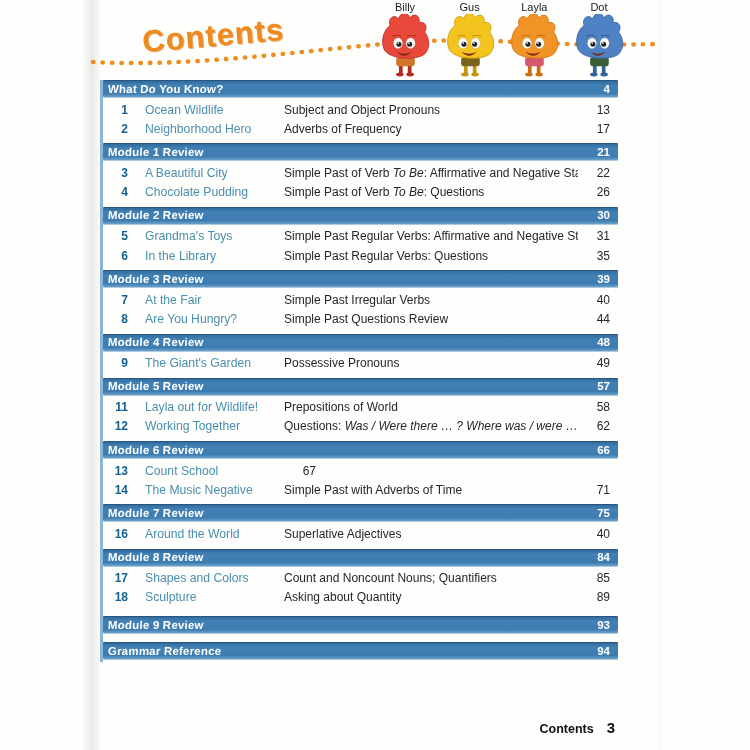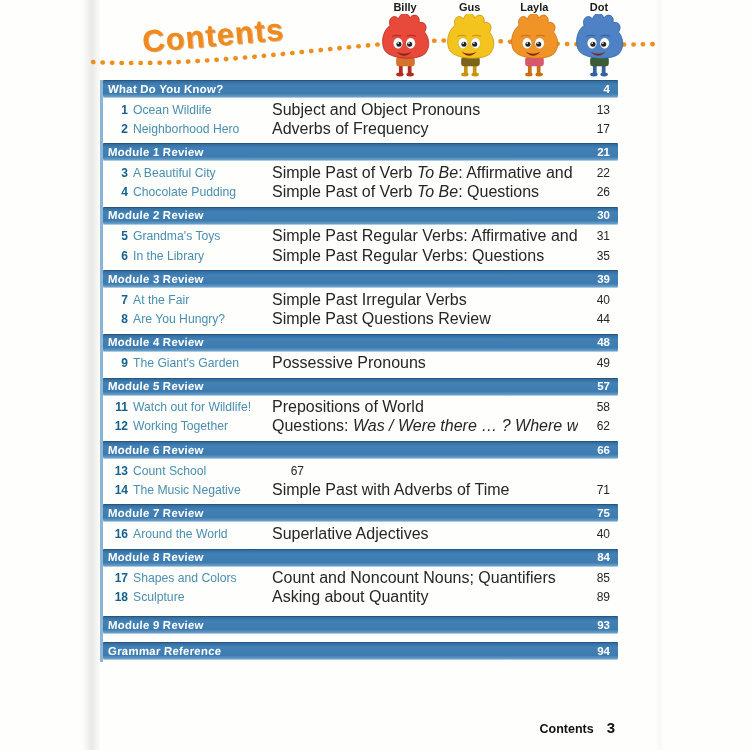--- a/index.html
+++ b/index.html
@@ -26,21 +26,21 @@
     transform:rotate(-5deg);
     text-shadow:1px 1px 0 rgba(214,112,10,0.55);
   }
   .dotted-line{position:absolute;left:0;top:0;width:750px;height:80px;}
   .characters{
     position:absolute;left:376px;top:1px;width:252px;
     display:flex;justify-content:space-between;
   }
   .char{width:58px;text-align:center;}
   .char-name{
-    font-size:11px;font-weight:700;color:#1a1a1a;margin-bottom:0;line-height:13px;
+    font-size:11px;font-weight:400;color:#1a1a1a;margin-bottom:0;line-height:13px;
   }
 
   
   .toc{
     position:absolute;left:100px;top:80px;width:515px;
     border-left:3px solid #8cb5d5;
   }
   .toc-bar{
     height:17px;margin:5px 0 3px 0;
     display:flex;align-items:center;justify-content:space-between;
@@ -60,26 +60,26 @@
     color:#ffffff;font-size:11.5px;font-weight:700;
   }
   .toc-row{
     height:19.2px;display:flex;align-items:center;box-sizing:border-box;
   }
   .row-num{
     width:25px;flex:0 0 25px;text-align:right;
     font-size:12px;font-weight:700;color:var(--number-blue,#14608f);
   }
   .row-title{
-    width:139px;flex:0 0 139px;margin-left:5px;
+    width:139px;flex:0 0 139px;margin-left:17px;
     font-size:12.2px;color:var(--title-blue,#4a8fae);
     white-space:nowrap;overflow:hidden;
   }
   .row-grammar{
-    flex:1 1 auto;font-size:16px;color:#262626;white-space:nowrap;overflow:hidden;
+    flex:1 1 auto;font-size:12px;color:#262626;white-space:nowrap;overflow:hidden;
   }
   .row-grammar em{}
   .row-page{
     flex:0 0 32px;text-align:right;font-size:12px;color:#262626;padding-right:8px;box-sizing:content-box;
   }
 
   
   .footer{
     position:absolute;left:100px;top:719px;width:515px;
     display:flex;justify-content:flex-end;align-items:baseline;gap:13px;
@@ -245,21 +245,21 @@
         <span class="row-title">The Giant's Garden</span>
         <span class="row-grammar"><span>Possessive Pronouns</span></span>
         <span class="row-page">49</span>
       </div>
       <div class="toc-bar">
         <span class="bar-label">Module 5 Review</span>
         <span class="bar-page">57</span>
       </div>
       <div class="toc-row">
         <span class="row-num">11</span>
-        <span class="row-title">Watch out for Wildlife!</span>
+        <span class="row-title">Layla out for Wildlife!</span>
         <span class="row-grammar"><span>Prepositions of World</span></span>
         <span class="row-page">58</span>
       </div>
       <div class="toc-row">
         <span class="row-num">12</span>
         <span class="row-title">Working Together</span>
         <span class="row-grammar"><span>Questions: </span><em>Was / Were there … ? Where was / were … ?</em></span>
         <span class="row-page">62</span>
       </div>
       <div class="toc-bar">

